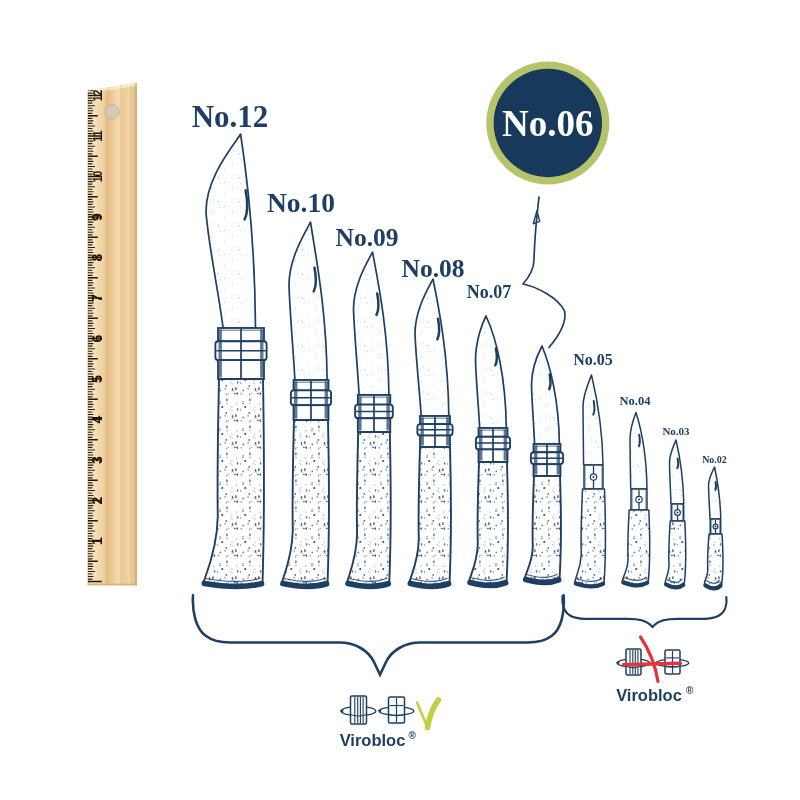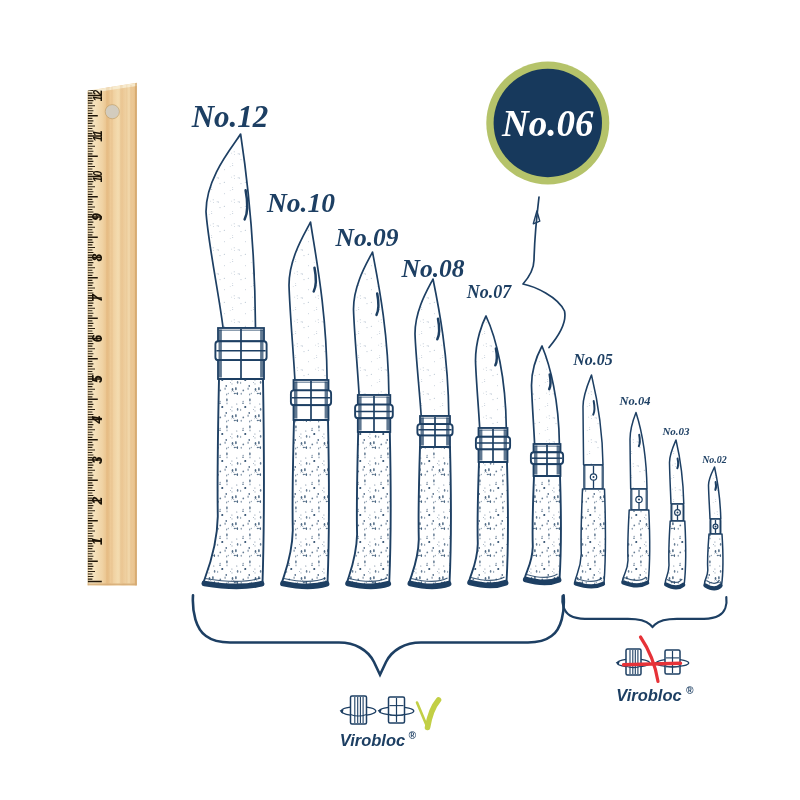--- a/index.html
+++ b/index.html
@@ -1,16 +1,16 @@
 <!DOCTYPE html>
 <html><head>
 <meta charset="utf-8">
 <style>
 html,body { margin:0; padding:0; background:#ffffff; }
-#canvas { position:relative; width:800px; height:800px; background:#ffffff; overflow:hidden;font-style:italic; }
+#canvas { position:relative; width:800px; height:800px; background:#ffffff; overflow:hidden; }
 </style>
 </head>
 <body>
 <div id="canvas">
 <svg width="800" height="800" viewBox="0 0 800 800">
 <defs>
 <pattern id="sp" width="23" height="27" patternUnits="userSpaceOnUse">
   <ellipse cx="7.6" cy="4.4" rx="0.78" ry="1.46" fill="#274768" opacity="0.7"></ellipse>
   <circle cx="1.8" cy="13.7" r="0.47" fill="#274768" opacity="0.53"></circle>
   <ellipse cx="2.5" cy="11.5" rx="0.86" ry="1.42" fill="#274768" opacity="0.8"></ellipse>

